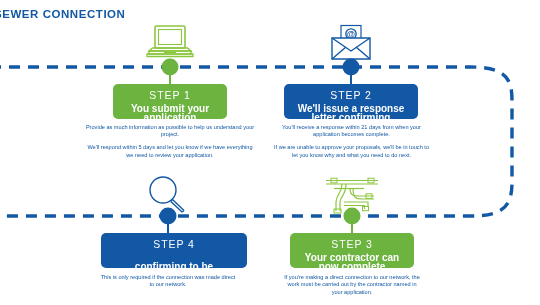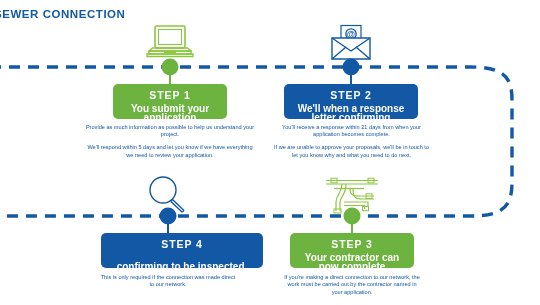--- a/index.html
+++ b/index.html
@@ -39,21 +39,21 @@
   .card{
     position:absolute;border-radius:5px;
     box-sizing:border-box;
     padding:5px 6px 6px;
     text-align:center;
     color:#ffffff;
   }
   .card.green{background:#6CB33F;}
   .card.blue{background:#1258A4;text-align:center;}
   .card .step-label{
-    font-size:10.5px;font-weight:bold;letter-spacing:.9px;
+    font-size:10.5px;font-weight:normal;letter-spacing:.9px;
     line-height:13px;margin-bottom:2px;
   }
   .card .step-head{
     font-size:10px;font-weight:bold;line-height:9.4px;
     padding:0 4px;
   }
 
   
   .body-copy{
     position:absolute;text-align:center;
@@ -116,41 +116,41 @@
       <path d="M5 14 L24 27 L43 14" fill="none" stroke="#1258A4" stroke-width="1.4"></path>
       <path d="M5 35 L19 23" fill="none" stroke="#1258A4" stroke-width="1.4"></path>
       <path d="M43 35 L29 23" fill="none" stroke="#1258A4" stroke-width="1.4"></path>
     </svg>
   </div>
   <div class="node blue" style="left:351px;top:67px;"></div>
   <div class="stem blue" style="left:351px;top:72px;height:12px;"></div>
   <div class="card blue" style="left:284px;top:84px;width:134px;height:35px;">
     <div class="step-label">STEP 2</div>
     <div class="step-head">
-      <span>We'll when a response letter confirming</span><br>
+      <span>We'll issue a response letter confirming</span><br>
       <span>if your approved is acceptable.</span>
     </div>
   </div>
   <div class="body-copy" style="left:274px;top:124px;width:155px;">
     <p>You'll receive a response within 21 days from when your application becomes complete.</p>
     <p>If we are unable to approve your proposals, we'll be in touch to let you know why and what you need to do next.</p>
   </div>
 
   <div class="icon" style="left:168px;top:175px;">
     <svg width="48" height="38" viewBox="0 0 48 38" xmlns="http://www.w3.org/2000/svg">
       <circle cx="19" cy="15" r="13" fill="none" stroke="#1258A4" stroke-width="1.4"></circle>
       <path d="M28.5 24.5 L40 35.5" fill="none" stroke="#1258A4" stroke-width="1.4"></path>
       <path d="M26.8 26.4 L38.3 37.2" fill="none" stroke="#1258A4" stroke-width="1.4"></path>
       <path d="M28.5 24.5 L26.8 26.4" fill="none" stroke="#1258A4" stroke-width="1.2"></path>
       <path d="M40 35.5 L38.3 37.2" fill="none" stroke="#1258A4" stroke-width="1.2"></path>
     </svg>
   </div>
   <div class="node blue" style="left:168px;top:216px;"></div>
   <div class="stem blue" style="left:168px;top:221px;height:12px;"></div>
-  <div class="card blue" style="left:101px;top:233px;width:162px;height:35px;">
+  <div class="card blue" style="left:101px;top:233px;width:146px;height:35px;">
     <div class="step-label">STEP 4</div>
     <div class="step-head">
       <br>
       <span>confirming to be inspected.</span>
     </div>
   </div>
   <div class="body-copy" style="left:98px;top:274px;width:140px;">
     <p>This is only required if the connection was made direct to our network.</p>
   </div>
 

